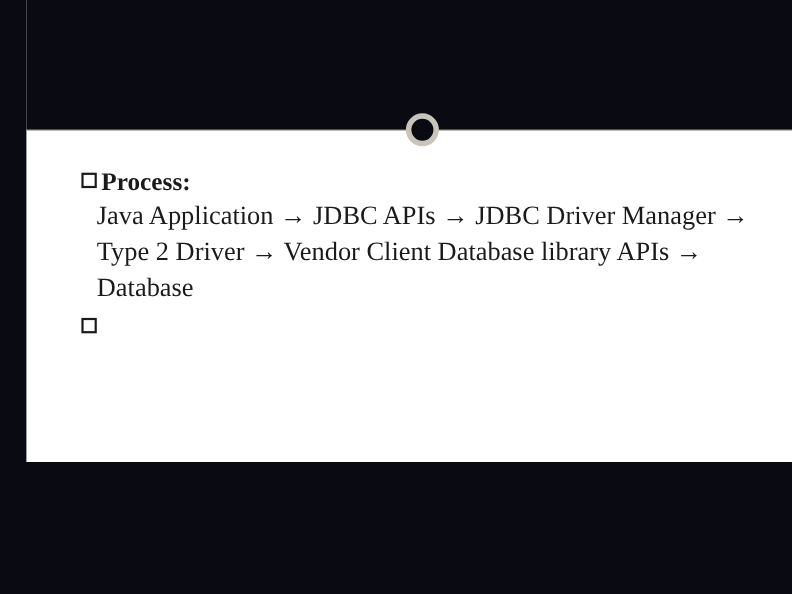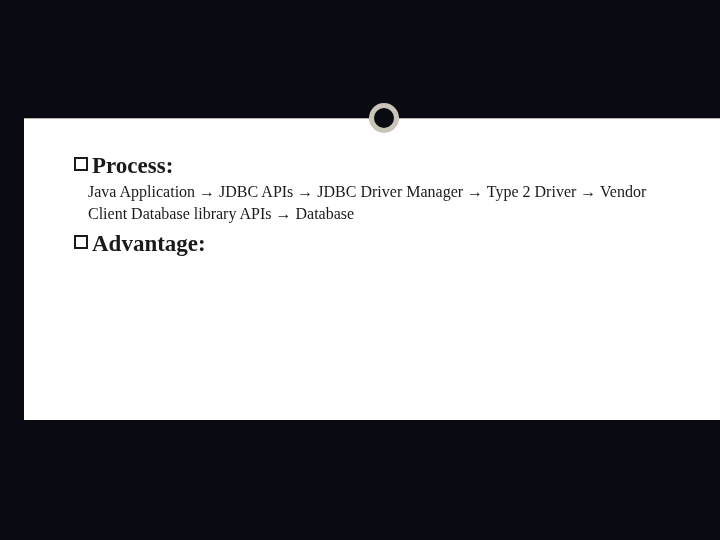--- a/index.html
+++ b/index.html
@@ -75,21 +75,21 @@
     margin-top: 7px;
     margin-right: 4px;
     flex-shrink: 0;
   }
   .heading {
     font-weight: bold;
     font-size: 23px;
   }
   .body-text {
     padding-left: 14px;
-    font-size: 16px;
+    font-size: 24px;
     font-family: Georgia, 'Times New Roman', serif;
   }
 </style>
 </head>
 <body>
 
 <div class="slide">
   <div class="top-band"></div>
   <div class="divider-line"></div>
   <div class="ring"></div>
@@ -100,18 +100,17 @@
       <div class="bullet-row">
         <div class="bullet-square"></div>
         <div class="heading">Process:</div>
       </div>
       <div class="body-text">Java Application   →  JDBC APIs     →  JDBC Driver Manager →   Type 2 Driver   →  Vendor Client Database library APIs →  Database</div>
     </div>
 
     <div class="section">
       <div class="bullet-row">
         <div class="bullet-square"></div>
-        <div class="heading">Advantage:</div>
       </div>
     </div>
 
   </div>
 </div>
 
 </body></html>

